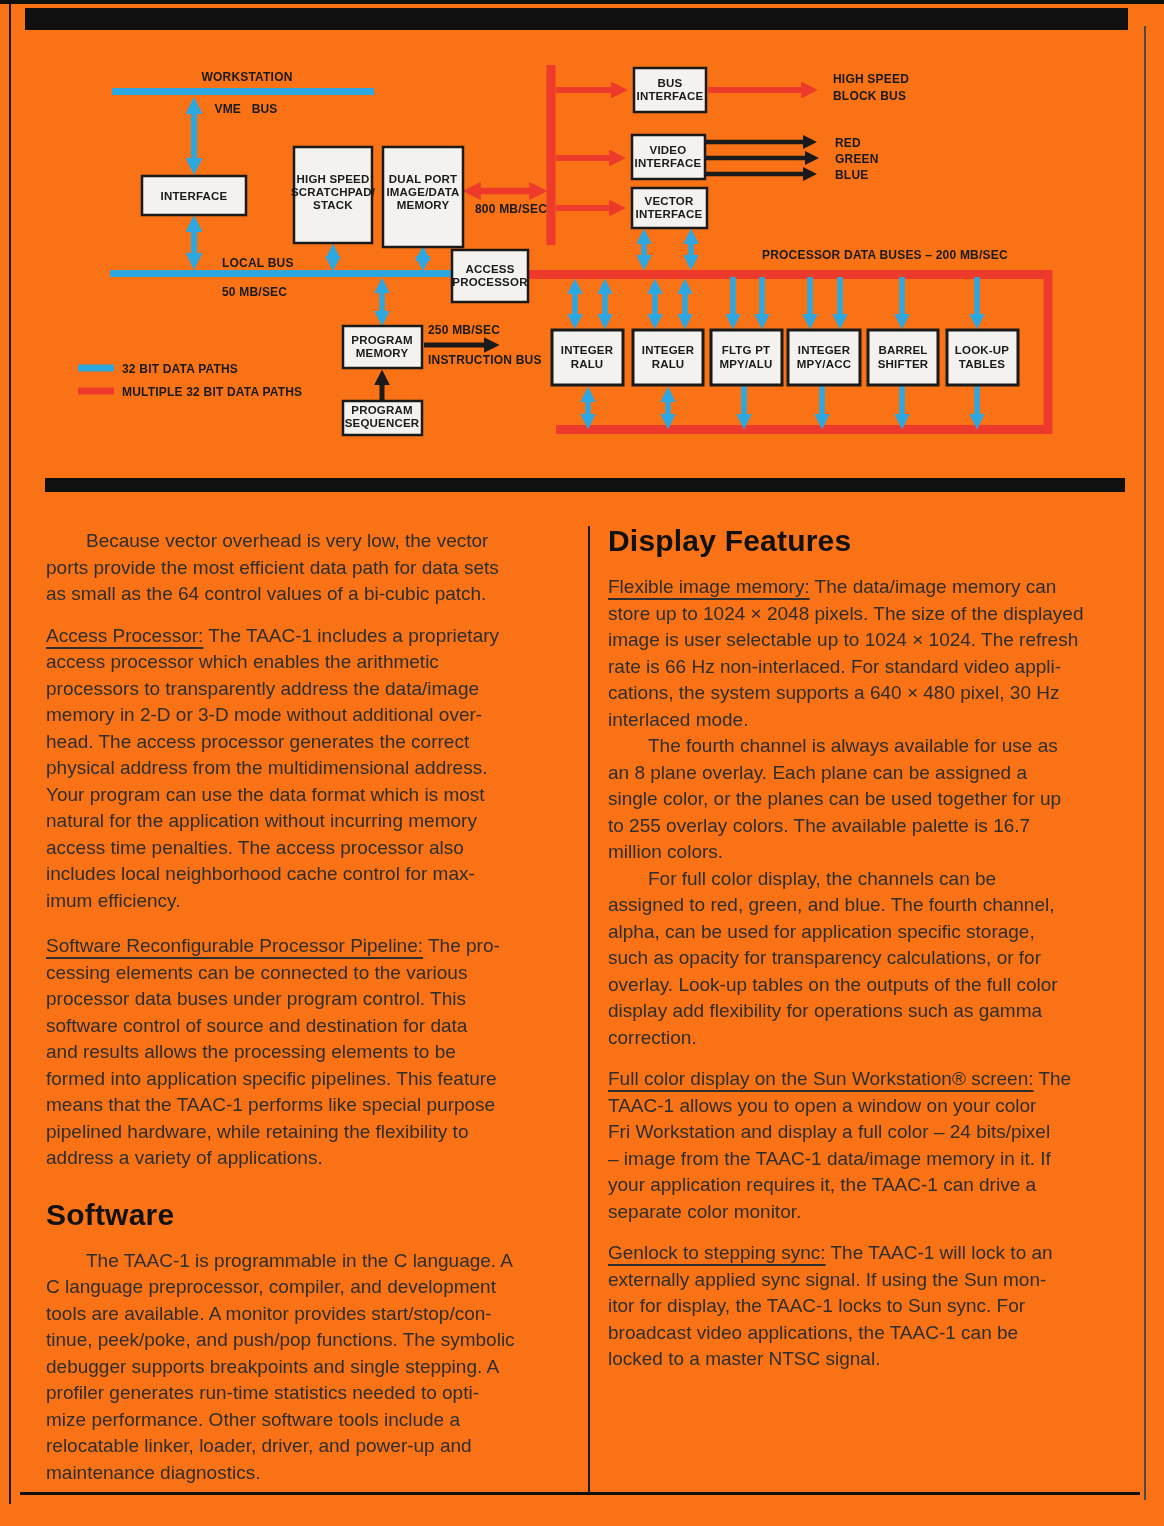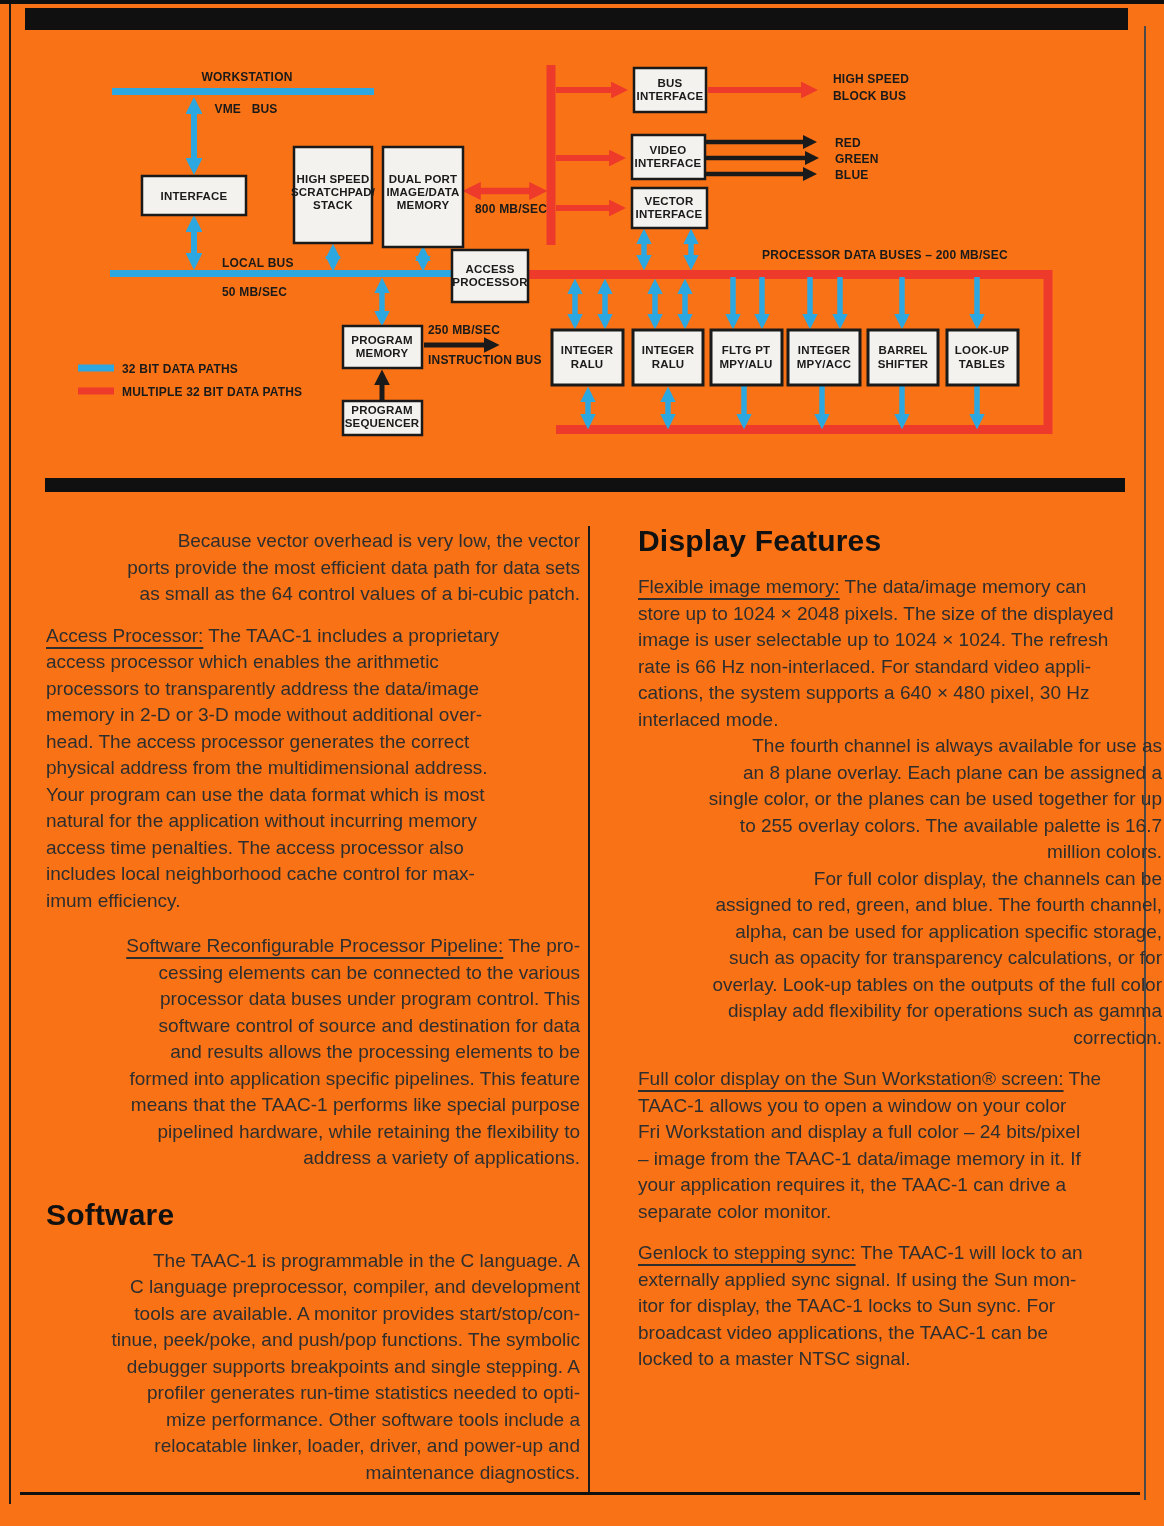--- a/index.html
+++ b/index.html
@@ -17,35 +17,35 @@
   .bottom-rule{ position:absolute; left:20px; top:1492px; width:1120px; height:3px; background:#101010; }
 
   .diagram { position:absolute; left:0; top:55px; width:1164px; height:420px; }
   .diagram text { fill:#1a1a1a; font-weight:bold; letter-spacing:0.2px; }
   .bx  { font-size:11.5px; }
   .lbl { font-size:12px; }
   .pre { white-space:pre; }
 
   .col { position:absolute; width:534px; font-size:19px; line-height:26.5px; }
   .col p { margin:0; white-space:pre-line; }
-  .col p.indent { text-indent:40px;text-align:right; }
+  .col p.indent { text-indent:40px; }
   .col p.lead-p { margin-top:15px; }
-  .col p.gap    { margin-top:19px;text-align:right; }
+  .col p.gap    { margin-top:19px; }
   .lead {
     text-decoration:underline;
     text-decoration-thickness:1.5px;
     text-underline-offset:4.5px;
   }
   h2.sec {
     margin:26px 0 16px 0; font-size:30px; line-height:34px;
     color:#111; letter-spacing:0.2px;
   }
   .right-col h2.sec { margin-top:0; }
   .left-col  { left:46px;  top:528px; }
-  .right-col { left:638px; top:524px; width:524px; }
+  .right-col { left:608px; top:524px; width:524px; }
 </style>
 </head>
 <body>
 
 <div class="page">
   <div class="top-strip"></div>
   <div class="left-border"></div>
   <div class="right-border"></div>
   <div class="banner"></div>
 

